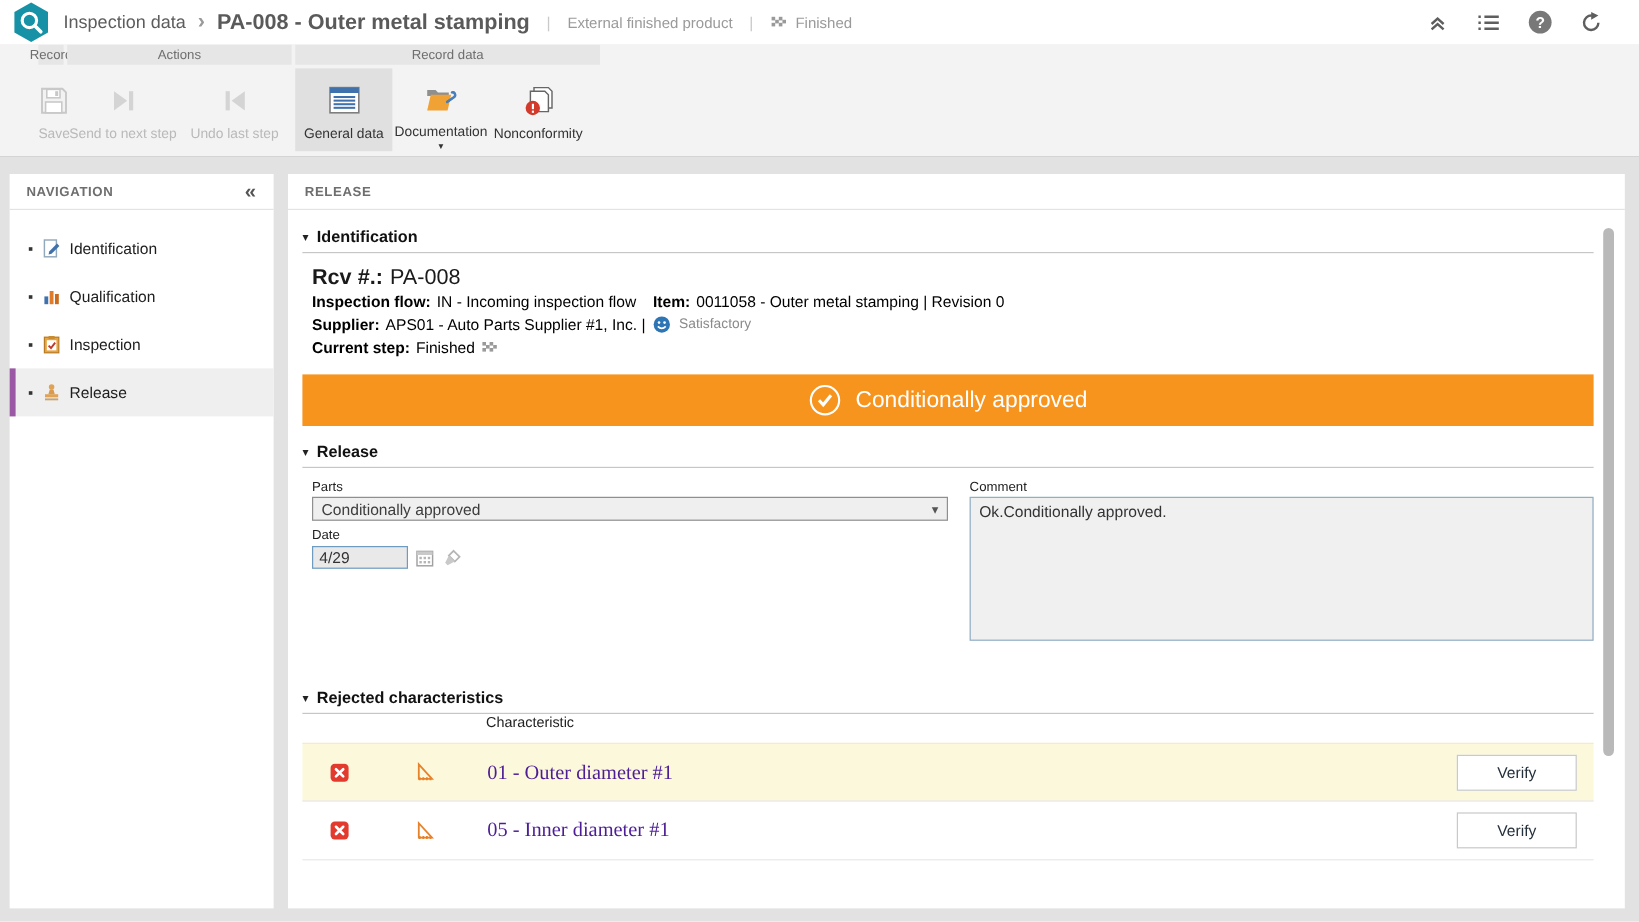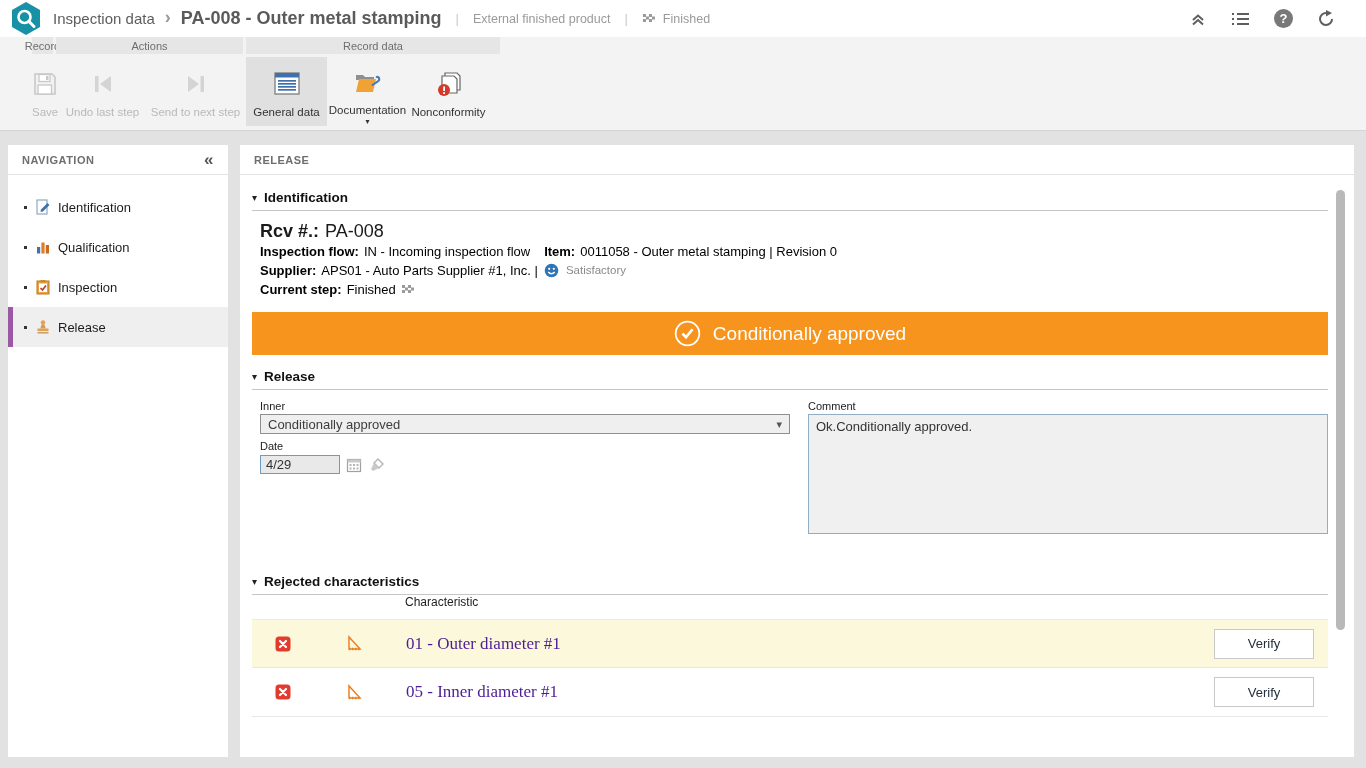--- a/index.html
+++ b/index.html
@@ -166,34 +166,34 @@
         <span>Save</span>
       </div>
     </div>
   </div>
   <div class="rgroup g-actions">
     <div class="rgroup-head">Actions</div>
     <div class="rgroup-body">
       <div class="rbtn rbtn-act disabled">
         <span class="ric">
           <svg width="26" height="24" viewBox="0 0 26 24">
+              <polygon points="5,4 16,12 5,20" fill="#d4d4d4"></polygon>
+              <rect x="17.5" y="4" width="3.5" height="16" fill="#d4d4d4"></rect>
+            </svg>
+        </span>
+        <span>Send to next step</span>
+      </div>
+      <div class="rbtn rbtn-act disabled">
+        <span class="ric">
+          <svg width="26" height="24" viewBox="0 0 26 24">
               <rect x="5" y="4" width="3.5" height="16" fill="#d4d4d4"></rect>
               <polygon points="21,4 10,12 21,20" fill="#d4d4d4"></polygon>
             </svg>
         </span>
         <span>Undo last step</span>
-      </div>
-      <div class="rbtn rbtn-act disabled">
-        <span class="ric">
-          <svg width="26" height="24" viewBox="0 0 26 24">
-              <polygon points="5,4 16,12 5,20" fill="#d4d4d4"></polygon>
-              <rect x="17.5" y="4" width="3.5" height="16" fill="#d4d4d4"></rect>
-            </svg>
-        </span>
-        <span>Send to next step</span>
       </div>
     </div>
   </div>
   <div class="rgroup g-recdata">
     <div class="rgroup-head">Record data</div>
     <div class="rgroup-body">
       <div class="rbtn rbtn-rd selected">
         <span class="ric">
           <svg width="28" height="26" viewBox="0 0 28 26">
               <rect x="2" y="2" width="24" height="21" fill="#fff" stroke="#7d7d7d" stroke-width="1.3"></rect>
@@ -356,21 +356,21 @@
       <span>Conditionally approved</span>
     </div>
 
     <div class="sec-title">
       <span class="sec-caret">▾</span>
       <span class="sec-label">Release</span>
     </div>
     <hr class="sec-rule">
 
     <div class="form-zone">
-      <div class="f-label">Inner</div>
+      <div class="f-label">Parts</div>
       <div class="selectbox">
         <span>Conditionally approved</span>
         <span class="sel-chev">▾</span>
       </div>
       <div class="f-label f-date">Date</div>
       <div class="date-row">
         <input class="date-input" value="4/29" style="">
         <span class="mini-btn">
           <svg width="16" height="16" viewBox="0 0 16 16">
               <rect x="1.5" y="2.5" width="13" height="12" fill="#fff" stroke="#a0a0a0" stroke-width="1.2"></rect>

